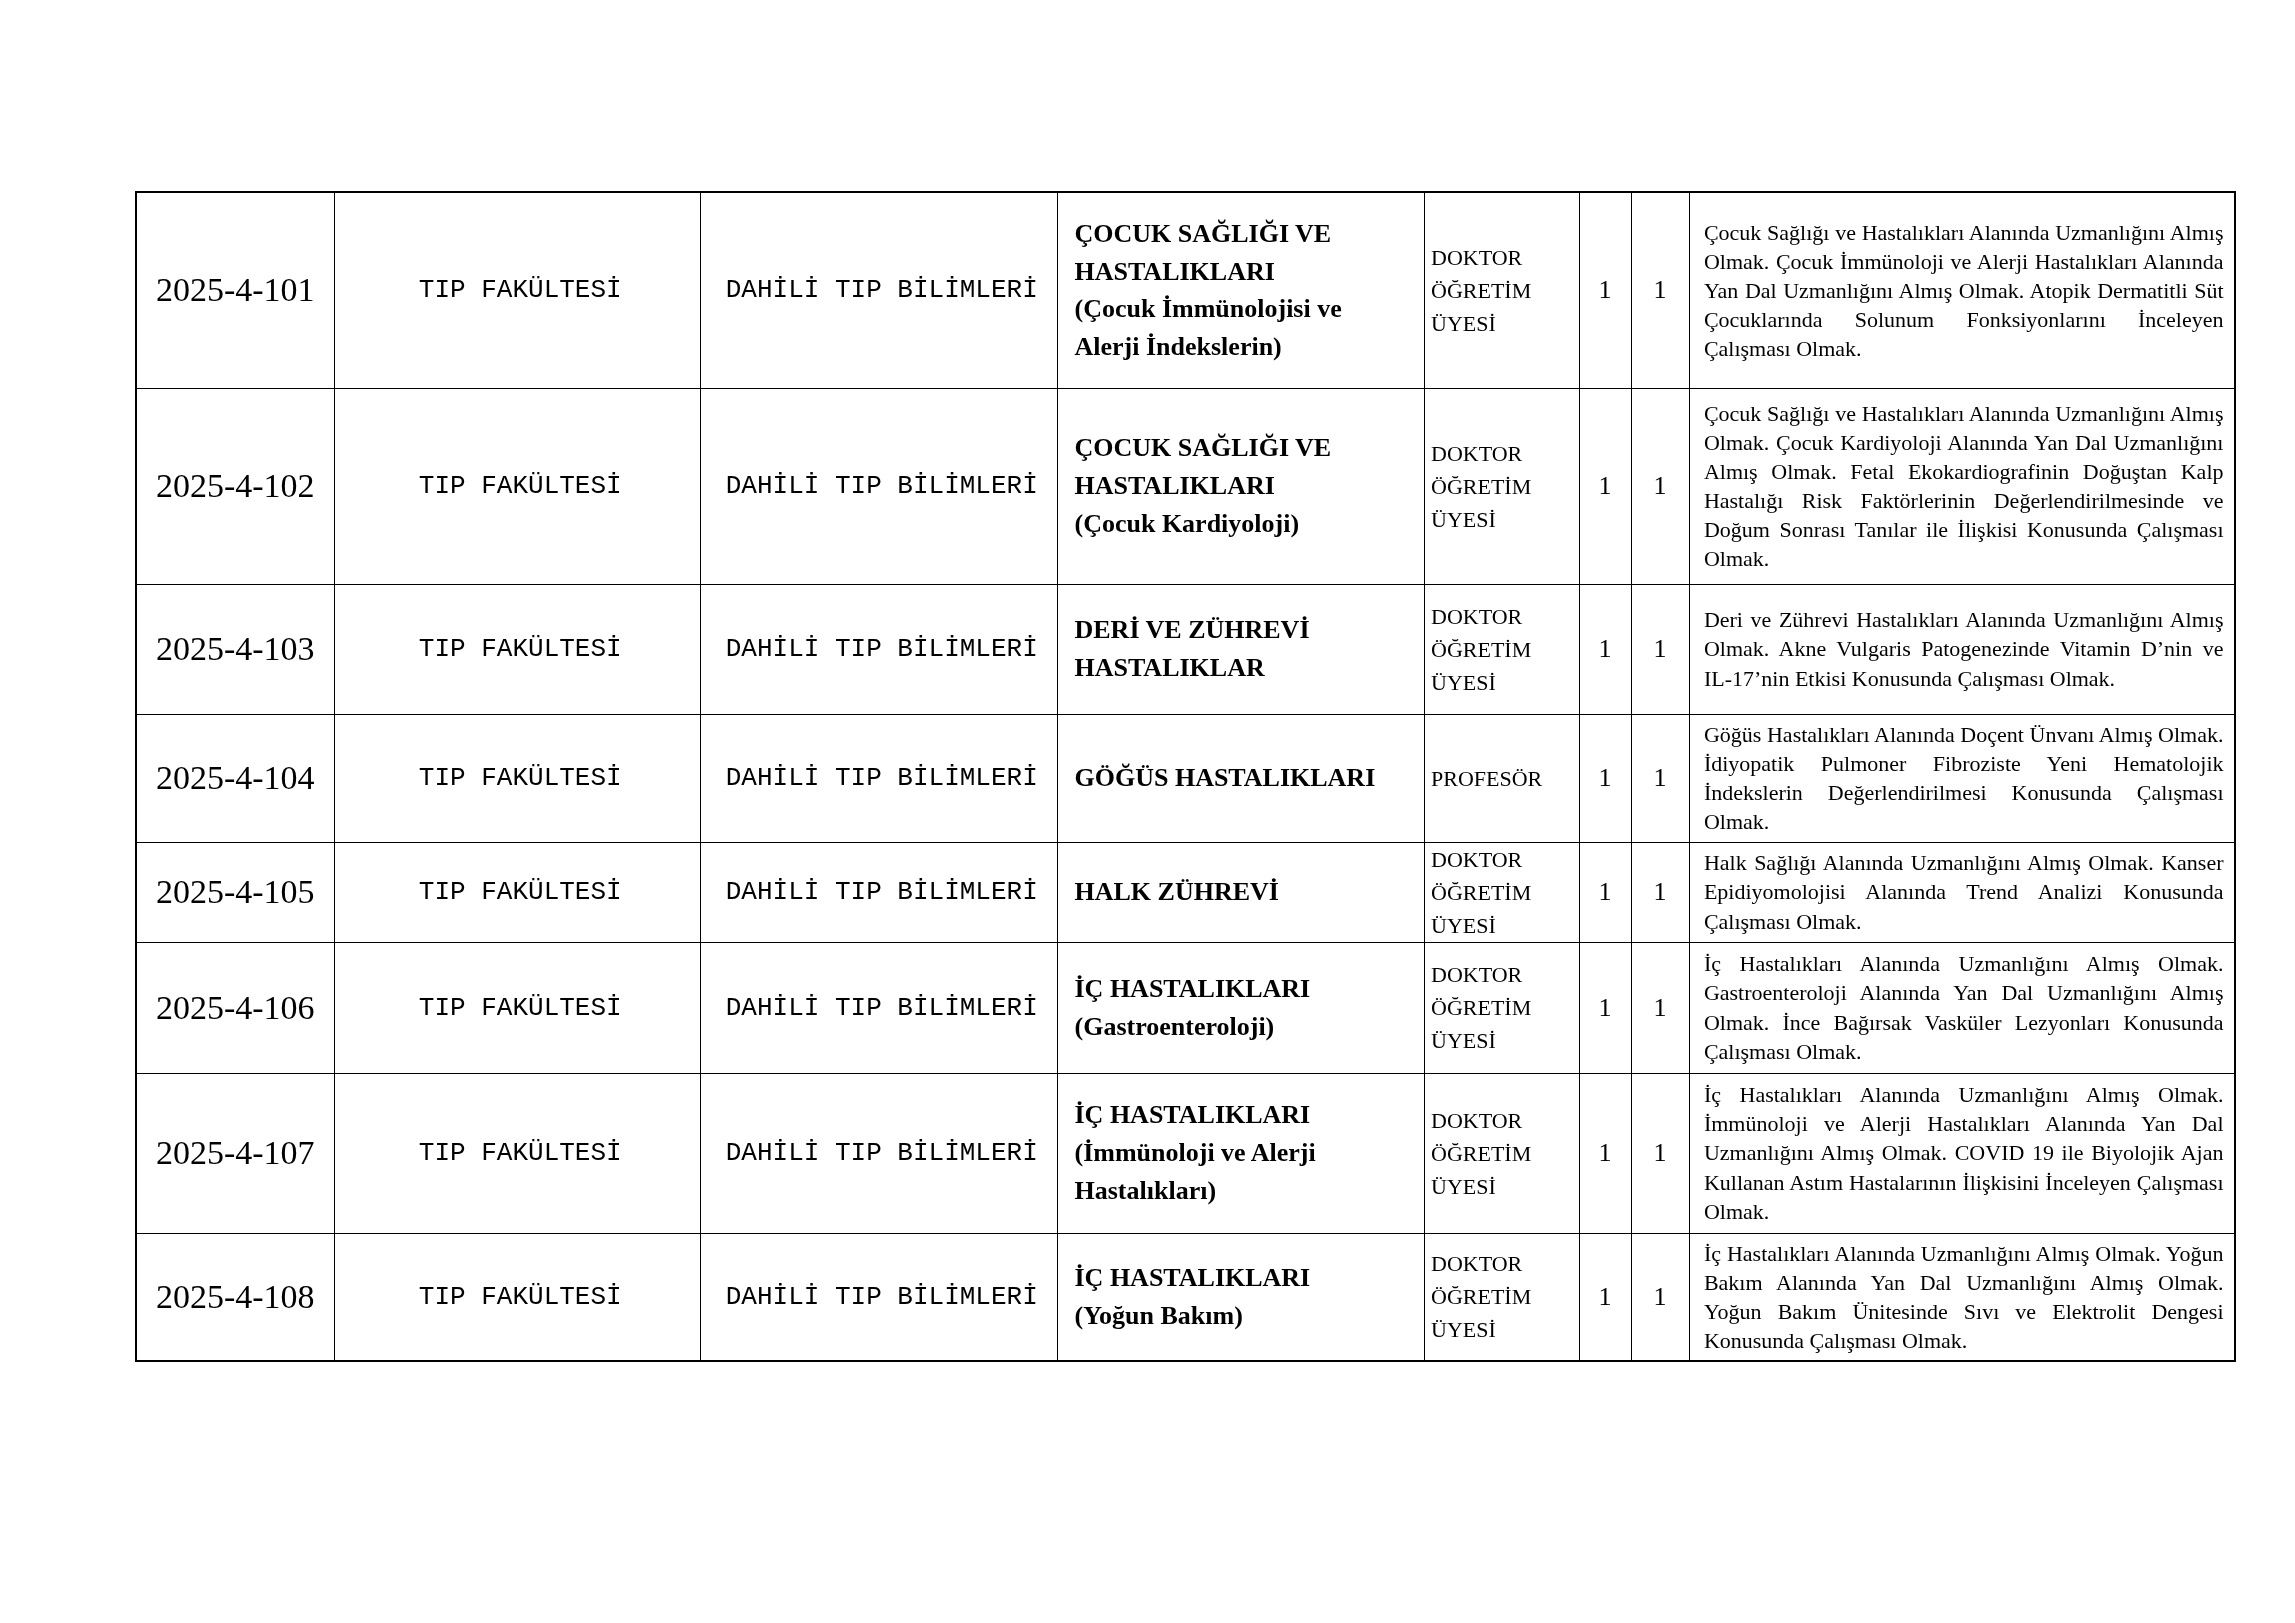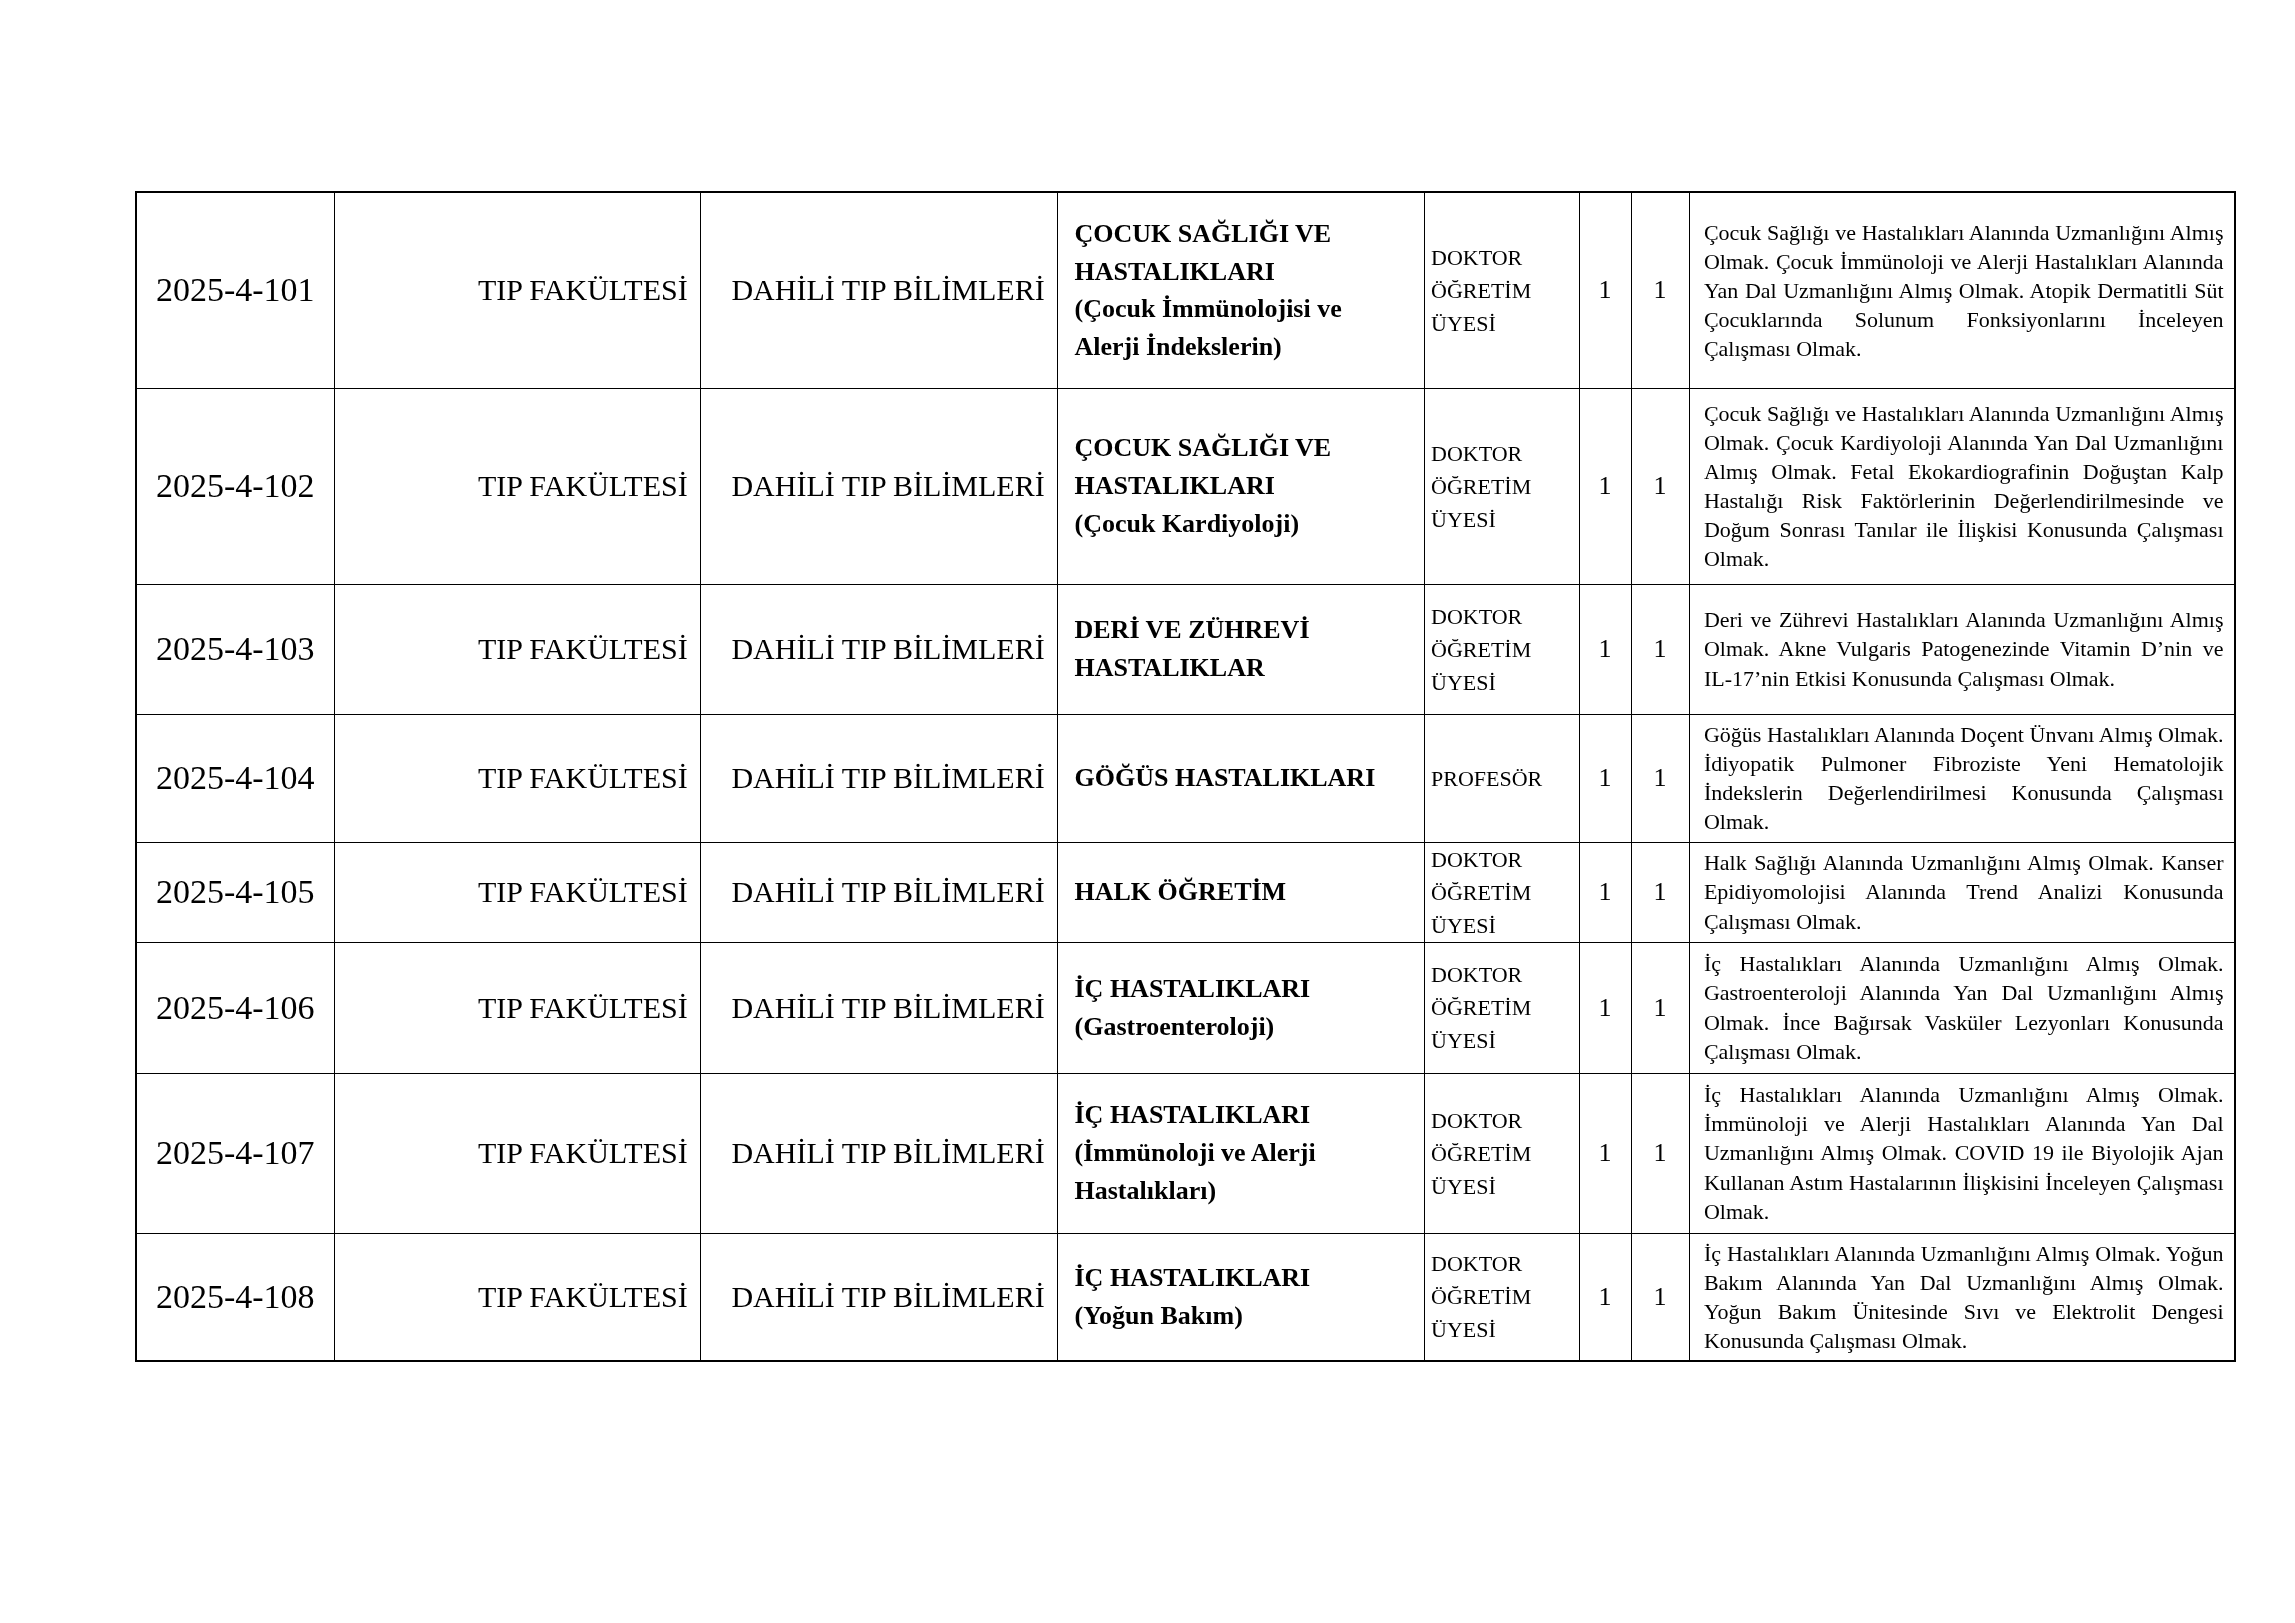--- a/index.html
+++ b/index.html
@@ -31,23 +31,24 @@
   }
   table.positions {
     border: 2.6px solid #000000;
   }
   td.c-code {
     text-align: center;
     font-size: 34px;
     padding: 0 3.9px;
   }
   td.c-faculty, td.c-dept {
-    text-align: right;
-    font-size: 30px;
+    text-align: center;
+    font-size: 26px;
     padding: 0 11.8px 0 18.3px;
+    font-family: Liberation Mono, monospace;
   }
   td.c-field {
     text-align: left;
     font-size: 26px;
     padding: 0 11.8px 0 17px;
     line-height: 1.45;
     font-weight: bold;
   }
   td.c-title {
     font-size: 22px;
@@ -127,21 +128,21 @@
       <td class="c-field"><span>GÖĞÜS HASTALIKLARI</span><span class="field-sub"></span></td>
       <td class="c-title">PROFESÖR</td>
       <td class="c-num">1</td>
       <td class="c-num">1</td>
       <td class="c-desc">Göğüs Hastalıkları Alanında Doçent Ünvanı Almış Olmak. İdiyopatik Pulmoner Fibroziste Yeni Hematolojik İndekslerin Değerlendirilmesi Konusunda Çalışması Olmak.</td>
     </tr>
     <tr class="r5">
       <td class="c-code">2025-4-105</td>
       <td class="c-faculty">TIP FAKÜLTESİ</td>
       <td class="c-dept">DAHİLİ TIP BİLİMLERİ</td>
-      <td class="c-field"><span>HALK ÖĞRETİM</span><span class="field-sub"></span></td>
+      <td class="c-field"><span>HALK ZÜHREVİ</span><span class="field-sub"></span></td>
       <td class="c-title">DOKTOR ÖĞRETİM ÜYESİ</td>
       <td class="c-num">1</td>
       <td class="c-num">1</td>
       <td class="c-desc">Halk Sağlığı Alanında Uzmanlığını Almış Olmak. Kanser Epidiyomolojisi Alanında Trend Analizi Konusunda Çalışması Olmak.</td>
     </tr>
     <tr class="r6">
       <td class="c-code">2025-4-106</td>
       <td class="c-faculty">TIP FAKÜLTESİ</td>
       <td class="c-dept">DAHİLİ TIP BİLİMLERİ</td>
       <td class="c-field"><span>İÇ HASTALIKLARI</span><span class="field-sub">(Gastroenteroloji)</span></td>

